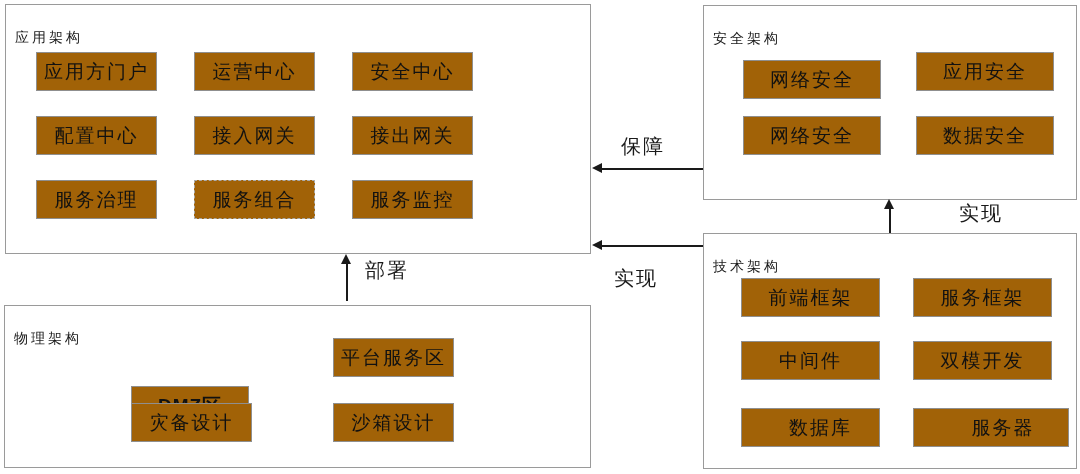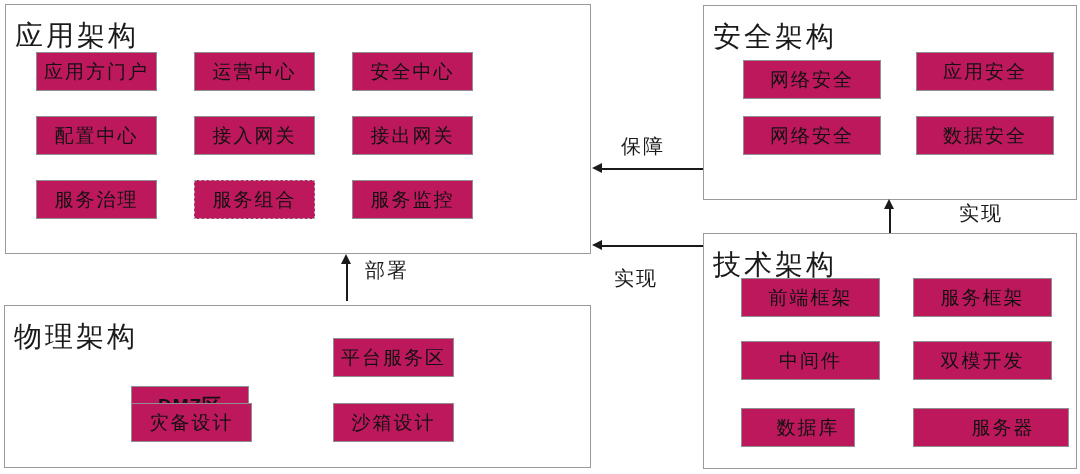--- a/index.html
+++ b/index.html
@@ -4,25 +4,25 @@
 <style>
   html,body{margin:0;padding:0;background:#fff;}
   .stage{
     position:relative;width:1080px;height:474px;background:#ffffff;
     font-family:"Liberation Sans", sans-serif;color:#1a1a1a;overflow:hidden;
   }
   .group{
     position:absolute;background:#ffffff;border:1px solid #9a9a9a;box-sizing:border-box;
   }
   .group-title{
-    position:absolute;left:9px;top:12px;font-size:28px;letter-spacing:3px;
+    position:absolute;left:9px;top:24px;font-size:14px;letter-spacing:3px;
     color:#1a1a1a;white-space:nowrap;
   }
   .node{
-    position:absolute;height:39px;box-sizing:border-box;background:#be185d;
+    position:absolute;height:39px;box-sizing:border-box;background:#a16207;
     border:1px solid #8f8f8f;display:flex;align-items:center;justify-content:center;
     font-size:19px;letter-spacing:2px;white-space:nowrap;color:#111;
   }
   .node.dashed{border:1.5px dashed #ababab;}
   .node.bold{font-weight:700;letter-spacing:1px;}
   .hline{position:absolute;height:1.5px;background:#1a1a1a;}
   .vline{position:absolute;width:1.5px;background:#1a1a1a;}
   .head-left{
     position:absolute;width:0;height:0;
     border-top:5.5px solid transparent;border-bottom:5.5px solid transparent;
@@ -62,21 +62,21 @@
     <div class="node" style="left:39px;top:110px;width:138px;">网络安全</div>
     <div class="node" style="left:212px;top:110px;width:138px;">数据安全</div>
   </div>
 
   <div class="group" style="left:703px;top:233px;width:374px;height:236px;">
     <span class="group-title">技术架构</span>
     <div class="node" style="left:37px;top:44px;width:139px;">前端框架</div>
     <div class="node" style="left:209px;top:44px;width:139px;">服务框架</div>
     <div class="node" style="left:209px;top:107px;width:139px;">双模开发</div>
     <div class="node" style="left:37px;top:107px;width:139px;">中间件</div>
-    <div class="node" style="left:37px;top:174px;width:114px;padding-left:20px;">数据库</div>
+    <div class="node" style="left:37px;top:174px;width:139px;padding-left:20px;">数据库</div>
     <div class="node" style="left:209px;top:174px;width:156px;padding-left:24px;">服务器</div>
   </div>
 
   <div class="group" style="left:4px;top:305px;width:587px;height:163px;">
     <span class="group-title">物理架构</span>
     <div class="node bold" style="left:126px;top:32px;width:118px;margin-top:48px;">DMZ区</div>
     <div class="node" style="left:328px;top:32px;width:121px;">平台服务区</div>
     <div class="node" style="left:126px;top:97px;width:121px;">灾备设计</div>
     <div class="node" style="left:328px;top:97px;width:121px;">沙箱设计</div>
   </div>

